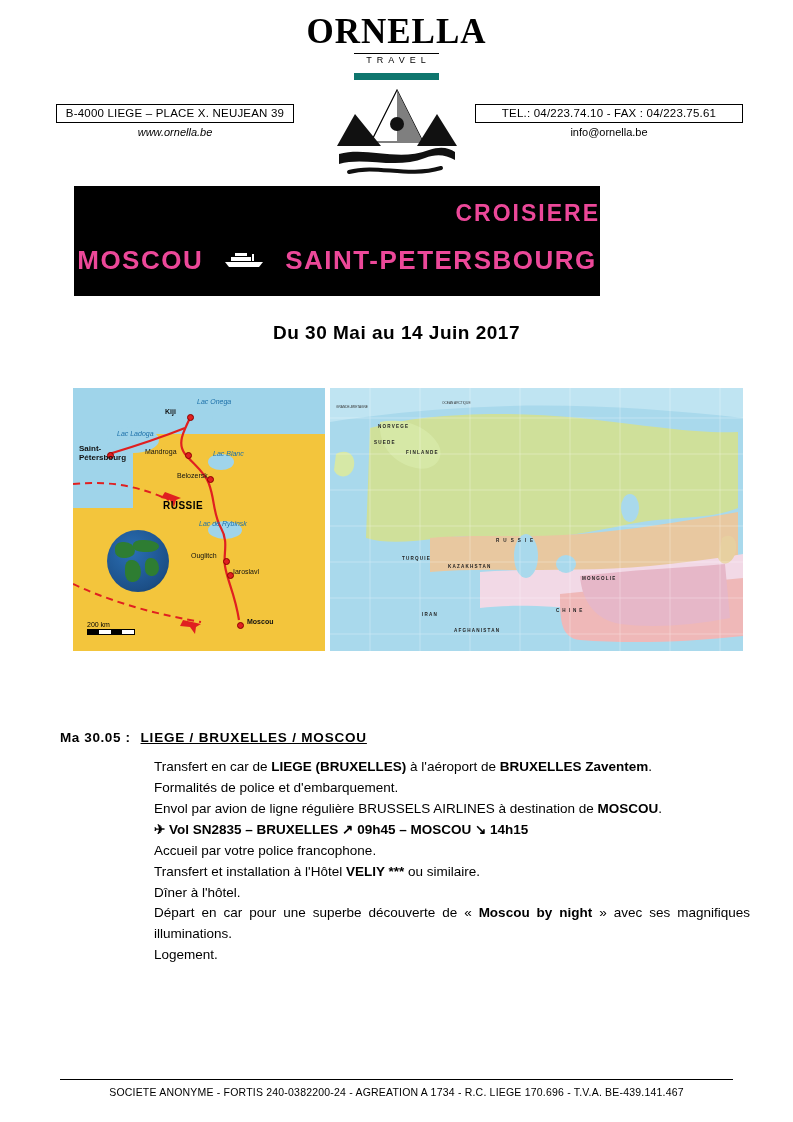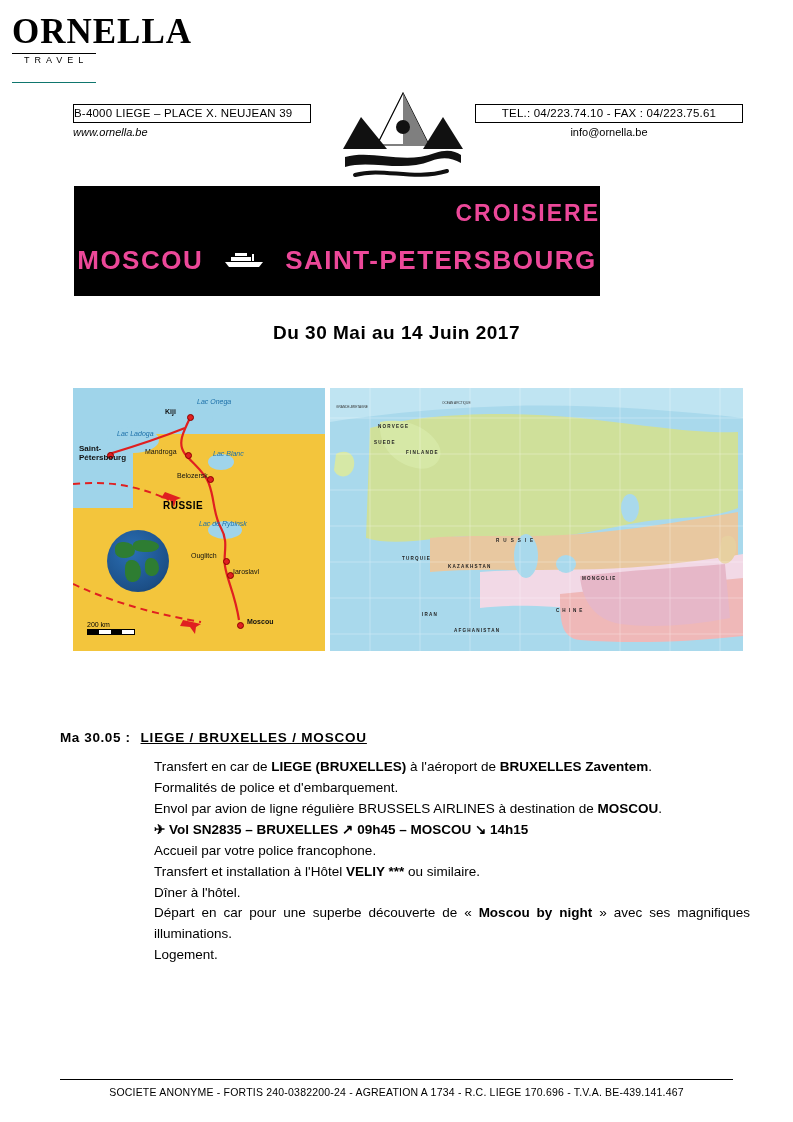--- a/index.html
+++ b/index.html
@@ -24,54 +24,56 @@
     padding: 0;
   }
 
   
   .header {
     position: relative;
     height: 178px;
   }
   .logo-wrap {
     position: absolute;
-    left: 12px;
+    left: 0;
     right: 0;
     top: 14px;
+    text-align: center;
   }
   .logo-text {
     font-family: "Liberation Serif", serif;
     font-weight: bold;
     font-size: 35px;
     letter-spacing: 1px;
     line-height: 1;
     color: #000;
   }
   .logo-sub {
     font-family: "Liberation Sans", sans-serif;
     font-size: 9px;
     letter-spacing: 5px;
     margin-top: 3px;
     border-top: 1px solid #000;
-    border-bottom: 1px solid #0f766e;
+    border-bottom: 7px solid #0f766e;
     display: inline-block;
-    padding: 1px 8px 17px 12px;
+    padding: 1px 8px 8px 12px;
   }
   .logo-graphic {
     width: 120px;
     height: 100px;
     margin: 4px auto 0 auto;
     position: relative;
   }
 
   .addr-box {
     position: absolute;
-    left: 73px;
+    left: 56px;
     top: 104px;
     width: 238px;
+    text-align: center;
   }
   .addr-line1 {
     border: 1px solid #000;
     font-size: 11.5px;
     padding: 2px 0 3px 0;
     letter-spacing: 0.2px;
   }
   .addr-line2 {
     font-size: 11px;
     padding-top: 3px;

